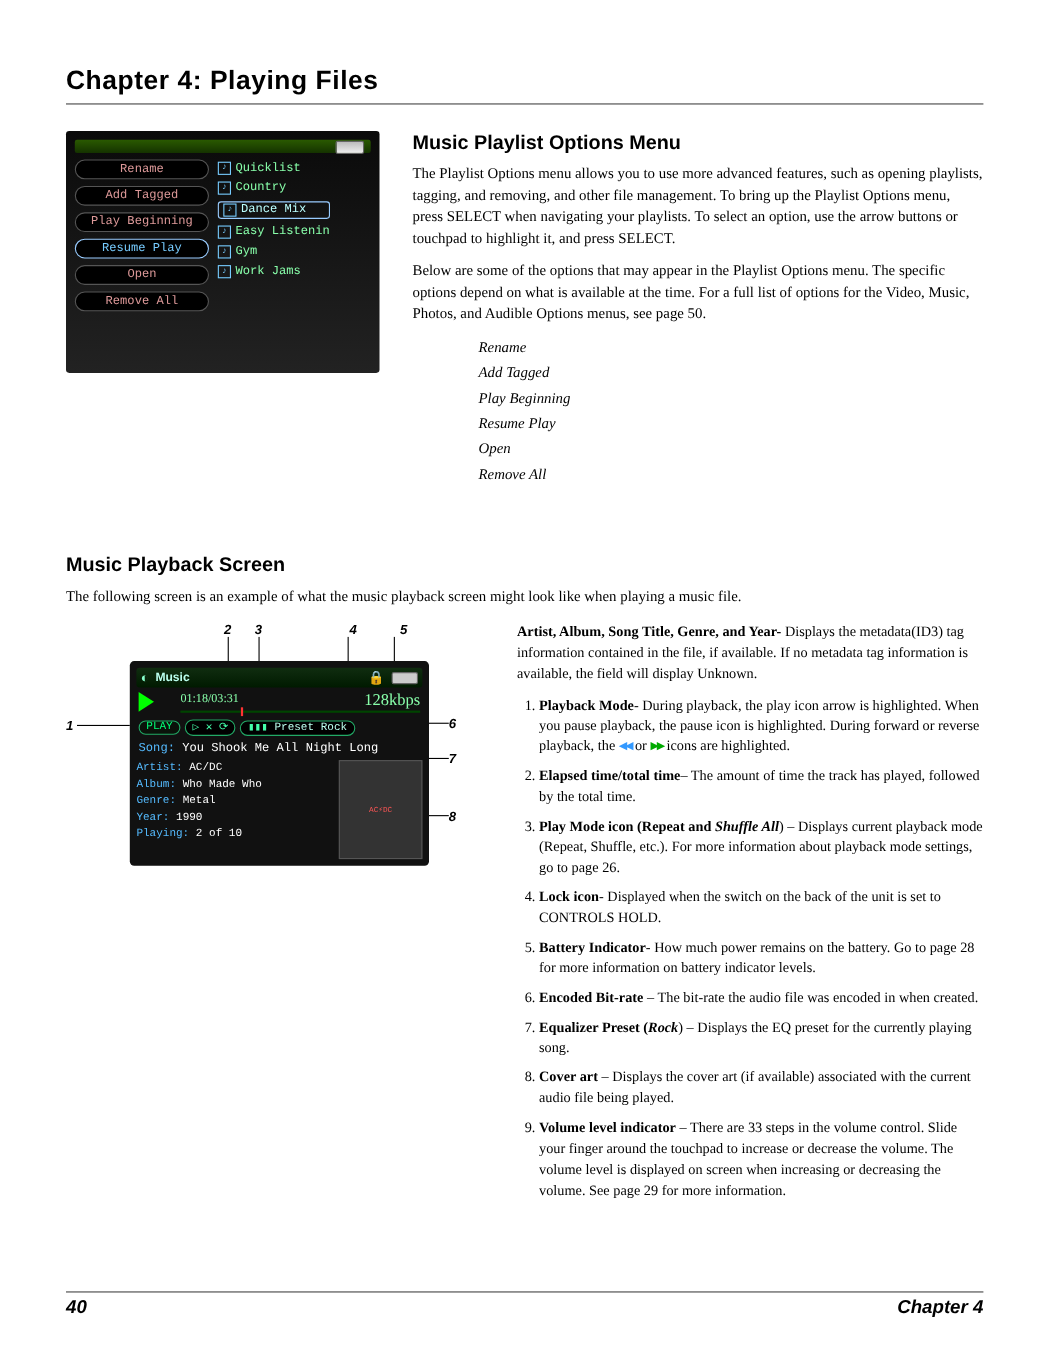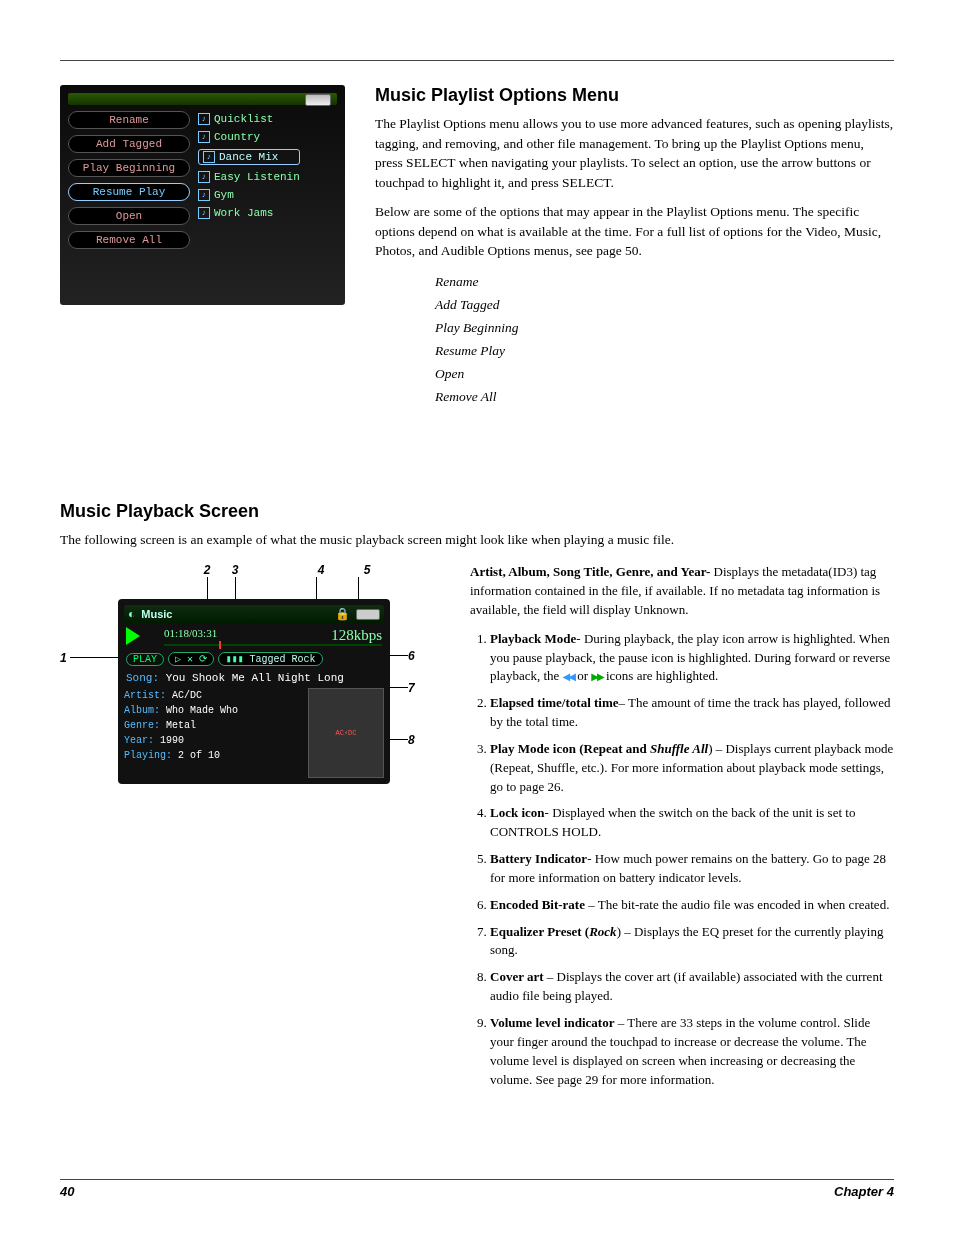--- a/index.html
+++ b/index.html
@@ -106,21 +106,21 @@
   .option-list {
     margin-left: 60px;
   }
   .option-list div {
     font-style: italic;
     font-size: 13.5px;
     line-height: 1.7;
   }
 
   
-  .playback-section { margin-top: 92px; }
+  .playback-section { margin-top: 60px; }
 
   .playback-row { display: flex; gap: 30px; margin-top: 14px; }
 
   .diagram {
     width: 380px;
     position: relative;
     font-family: Arial, Helvetica, sans-serif;
   }
   .callout-row { display: flex; margin-left: 58px; font-style: italic; font-weight: 700; font-size: 12px; gap: 18px; }
   .callout-row .c { width: 10px; text-align: center; }
@@ -228,29 +228,30 @@
     font-size: 10px; color: #39f; letter-spacing: -2px;
   }
   .rw-ff.fw { color: #0a0; }
 
   .footer {
     position: absolute;
     left: 60px; right: 60px; bottom: 36px;
     border-top: 1.5px solid #444;
     padding-top: 4px;
     display: flex; justify-content: space-between;
-    font-style: italic; font-weight: 700; font-size: 13px;
+    font-style: italic; font-weight: 700; font-size: 17px;
     font-family: Arial, sans-serif;
   }
 </style>
 </head>
 <body>
 
 <div class="page">
 
+  <div class="chapter-title">Chapter 4: Playing Files</div>
   <hr class="hr">
 
   <div class="top-row">
 
     <div class="screenshot1">
       <div class="ss1-topbar">
         <div class="ss1-battery"></div>
       </div>
       <div class="ss1-body">
         <div class="menu-col">
@@ -352,21 +353,21 @@
               <div class="p-progress">
                   <div class="seg"></div>
                 </div>
             </div>
           </div>
           <div class="p-row3">
             <span class="pill">PLAY</span>
             <span class="pill dark">▷ ✕ ⟳</span>
             <span class="pill dark">
               <span>▮▮▮</span>
-              <span class="eq">Tagged Rock</span>
+              <span class="eq">Preset Rock</span>
             </span>
           </div>
           <div style="padding:0 2px 4px 2px">
             <span class="label" style="color:#5bf">Song:</span>
             <span class="val" style="color:#fff">You Shook Me All Night Long</span>
           </div>
           <div class="p-bottom">
             <div class="p-meta">
               <div><span class="label">Artist:</span> <span class="val">AC/DC</span></div>
               <div><span class="label">Album:</span> <span class="val">Who Made Who</span></div>

